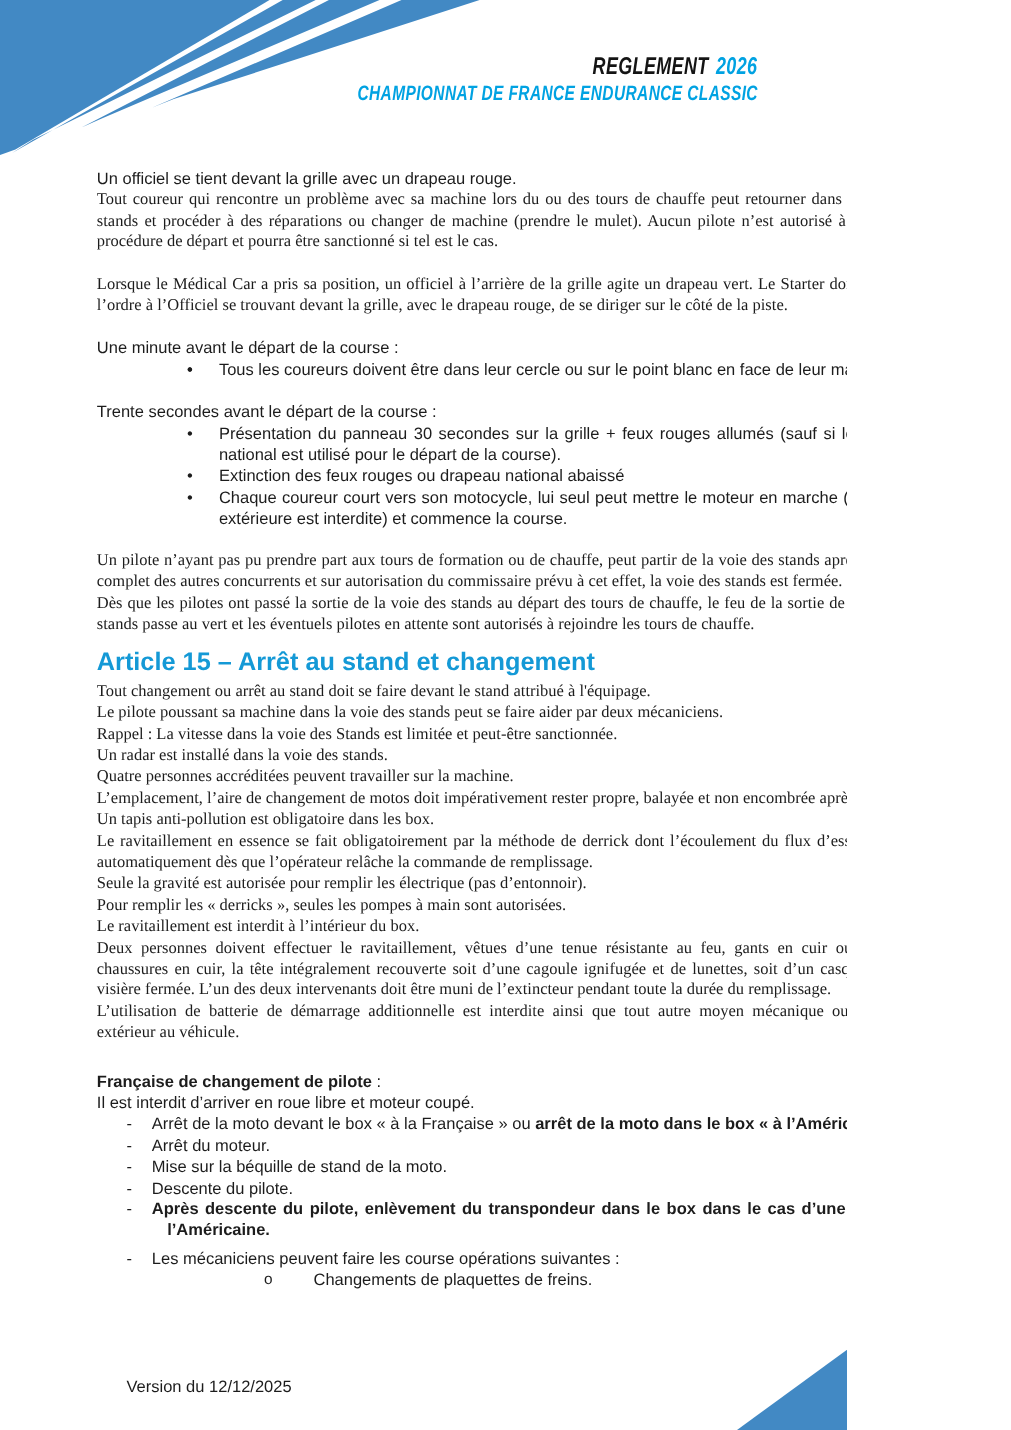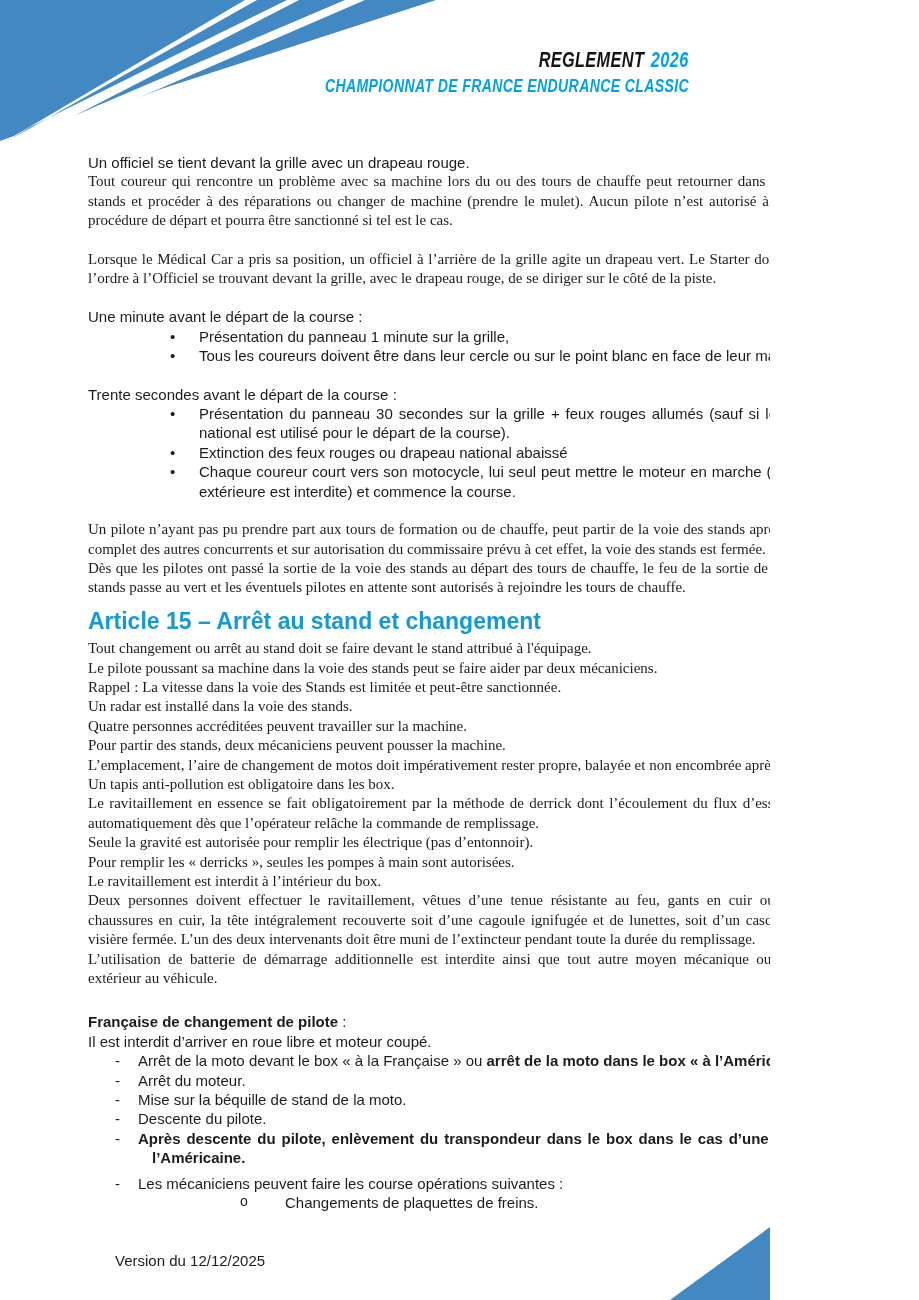--- a/index.html
+++ b/index.html
@@ -63,21 +63,20 @@
     <p class="l">Un officiel se tient devant la grille avec un drapeau rouge.</p>
     <p class="j">Tout coureur qui rencontre un problème avec sa machine lors du ou des tours de chauffe peut retourner dans la voie des stands et procéder à des réparations ou changer de machine (prendre le mulet). Aucun pilote n’est autorisé à retarder la procédure de départ et pourra être sanctionné si tel est le cas.</p>
     <div class="gap"></div>
 
     <p class="j">Lorsque le Médical Car a pris sa position, un officiel à l’arrière de la grille agite un drapeau vert. Le Starter donne ensuite l’ordre à l’Officiel se trouvant devant la grille, avec le drapeau rouge, de se diriger sur le côté de la piste.</p>
     <div class="gap"></div>
 
     <p class="l">Une minute avant le départ de la course :</p>
     <div class="bullet-item">
       <span class="mk">•</span>
-      <span>Présentation du panneau 1 minute sur la grille,</span>
     </div>
     <div class="bullet-item">
       <span class="mk">•</span>
       <span>Tous les coureurs doivent être dans leur cercle ou sur le point blanc en face de leur machine.</span>
     </div>
     <div class="gap"></div>
 
     <p class="l">Trente secondes avant le départ de la course :</p>
     <div class="bullet-item">
       <span class="mk">•</span>
@@ -96,21 +95,20 @@
     <p class="j">Un pilote n’ayant pas pu prendre part aux tours de formation ou de chauffe, peut partir de la voie des stands après le départ complet des autres concurrents et sur autorisation du commissaire prévu à cet effet, la voie des stands est fermée.</p>
     <p class="j">Dès que les pilotes ont passé la sortie de la voie des stands au départ des tours de chauffe, le feu de la sortie de la voie des stands passe au vert et les éventuels pilotes en attente sont autorisés à rejoindre les tours de chauffe.</p>
 
     <p class="h-article">Article 15 – Arrêt au stand et changement</p>
 
     <p class="j">Tout changement ou arrêt au stand doit se faire devant le stand attribué à l'équipage.</p>
     <p class="j">Le pilote poussant sa machine dans la voie des stands peut se faire aider par deux mécaniciens.</p>
     <p class="j">Rappel : La vitesse dans la voie des Stands est limitée et peut-être sanctionnée.</p>
     <p class="j">Un radar est installé dans la voie des stands.</p>
     <p class="j">Quatre personnes accréditées peuvent travailler sur la machine.</p>
-    <p class="j">Pour partir des stands, deux mécaniciens peuvent pousser la machine.</p>
     <p class="j">L’emplacement, l’aire de changement de motos doit impérativement rester propre, balayée et non encombrée après la course. Un tapis anti-pollution est obligatoire dans les box.</p>
     <p class="j">Le ravitaillement en essence se fait obligatoirement par la méthode de derrick dont l’écoulement du flux d’essence cesse automatiquement dès que l’opérateur relâche la commande de remplissage.</p>
     <p class="j">Seule la gravité est autorisée pour remplir les électrique (pas d’entonnoir).</p>
     <p class="j">Pour remplir les « derricks », seules les pompes à main sont autorisées.</p>
     <p class="j">Le ravitaillement est interdit à l’intérieur du box.</p>
     <p class="j">Deux personnes doivent effectuer le ravitaillement, vêtues d’une tenue résistante au feu, gants en cuir ou coton, et chaussures en cuir, la tête intégralement recouverte soit d’une cagoule ignifugée et de lunettes, soit d’un casque intégral visière fermée. L’un des deux intervenants doit être muni de l’extincteur pendant toute la durée du remplissage.</p>
     <p class="j">L’utilisation de batterie de démarrage additionnelle est interdite ainsi que tout autre moyen mécanique ou électrique extérieur au véhicule.</p>
 
     <p class="l proc-head"><span class="b">Française de changement de pilote</span><span> :</span></p>
     <p class="l">Il est interdit d’arriver en roue libre et moteur coupé.</p>

